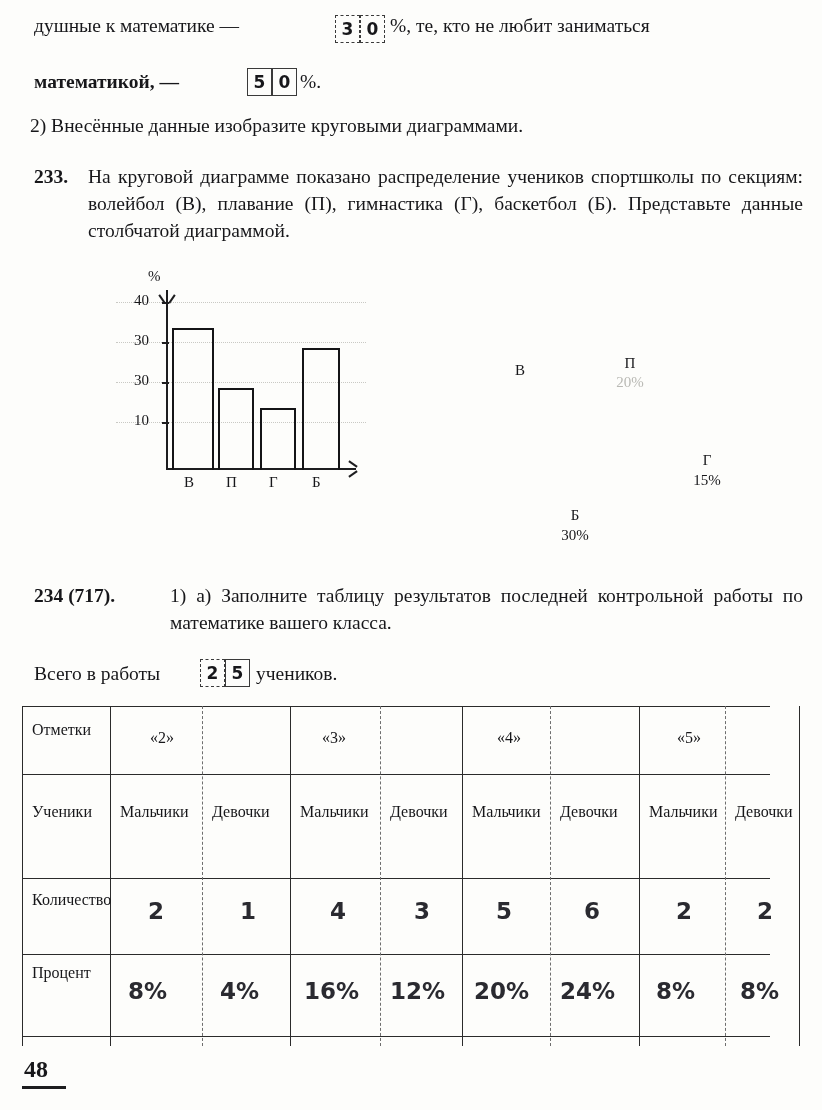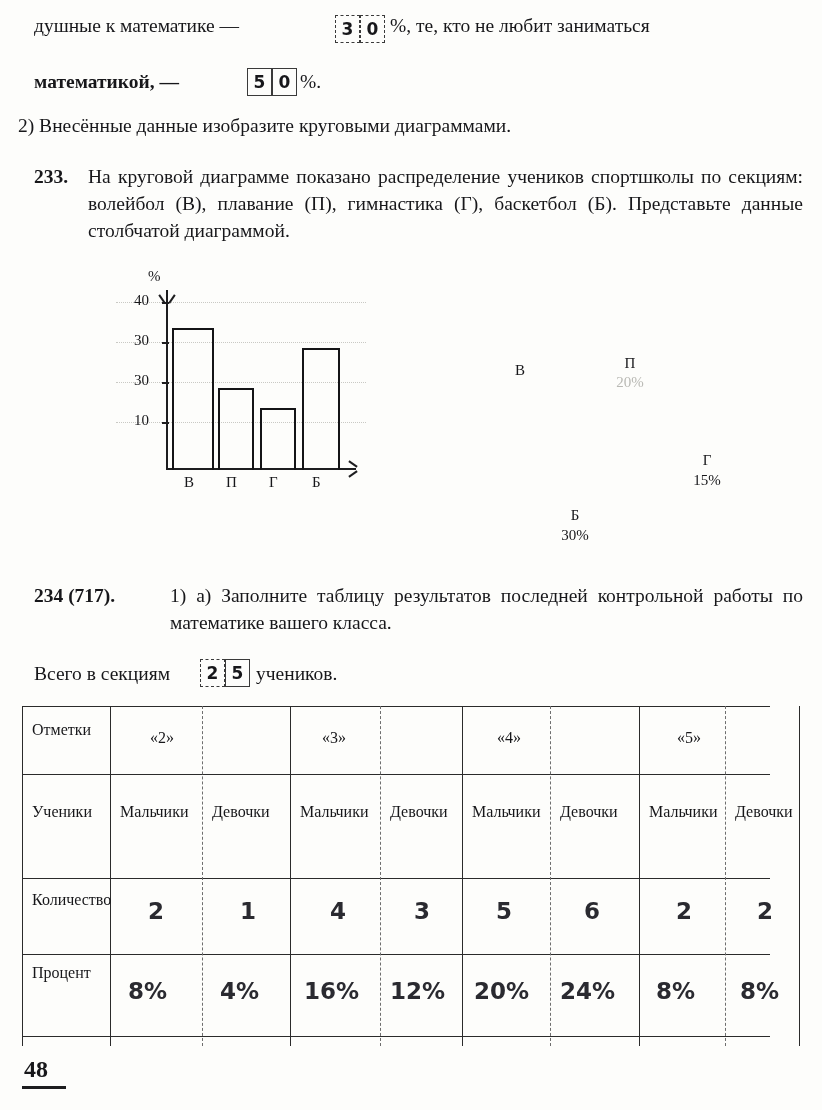--- a/index.html
+++ b/index.html
@@ -66,21 +66,21 @@
 
   <div class="ln para bold" style="left:34px;top:68px;">математикой, —</div>
 
   <div class="boxpair" style="left:247px;top:68px;">
     <div class="boxcell">5</div>
     <div class="boxcell">0</div>
   </div>
 
   <div class="ln para" style="left:300px;top:68px;">%.</div>
 
-  <div class="ln para" style="left:18px;top:112px;">2) Внесённые данные изобразите круговыми диаграммами.</div>
+  <div class="ln para" style="left:30px;top:112px;">2) Внесённые данные изобразите круговыми диаграммами.</div>
 
   <div class="ln para bold" style="left:34px;top:163px;">233.</div>
   <div class="para" style="left:88px;top:163px;width:715px;white-space:normal;text-align:justify;">На круговой диаграмме показано распределение учеников спортшколы по секциям: волейбол (В), плавание (П), гимнастика (Г), баскетбол (Б). Представьте данные столбчатой диаграммой.</div>
 
   <div class="chart">
 
     <div class="gridrow" style="top:12px;"></div>
     <div class="gridrow" style="top:52px;"></div>
     <div class="gridrow" style="top:92px;"></div>
     <div class="gridrow" style="top:132px;"></div>
@@ -120,21 +120,21 @@
   <div class="pielabel" style="left:610px;top:355px;width:40px;">П</div>
   <div class="pielabel" style="left:607px;top:374px;width:46px;color:#b9b9b4;">20%</div>
   <div class="pielabel" style="left:692px;top:452px;width:30px;">Г</div>
   <div class="pielabel" style="left:684px;top:472px;width:46px;">15%</div>
   <div class="pielabel" style="left:560px;top:507px;width:30px;">Б</div>
   <div class="pielabel" style="left:551px;top:527px;width:48px;">30%</div>
 
   <div class="ln para bold" style="left:34px;top:582px;">234 (717).</div>
   <div class="para" style="left:170px;top:582px;width:633px;white-space:normal;text-align:justify;">1) а) Заполните таблицу результатов последней контрольной работы по математике вашего класса.</div>
 
-  <div class="ln para" style="left:34px;top:660px;">Всего в секциям</div>
+  <div class="ln para" style="left:34px;top:660px;">Всего в работы</div>
   <div class="boxpair" style="left:200px;top:659px;">
     <div class="boxcell dashed">2</div>
     <div class="boxcell">5</div>
   </div>
   <div class="ln para" style="left:256px;top:660px;">учеников.</div>
 
   <div class="tbl">
 
     <div class="hl" style="top:0;"></div>
     <div class="hl" style="top:68px;"></div>

